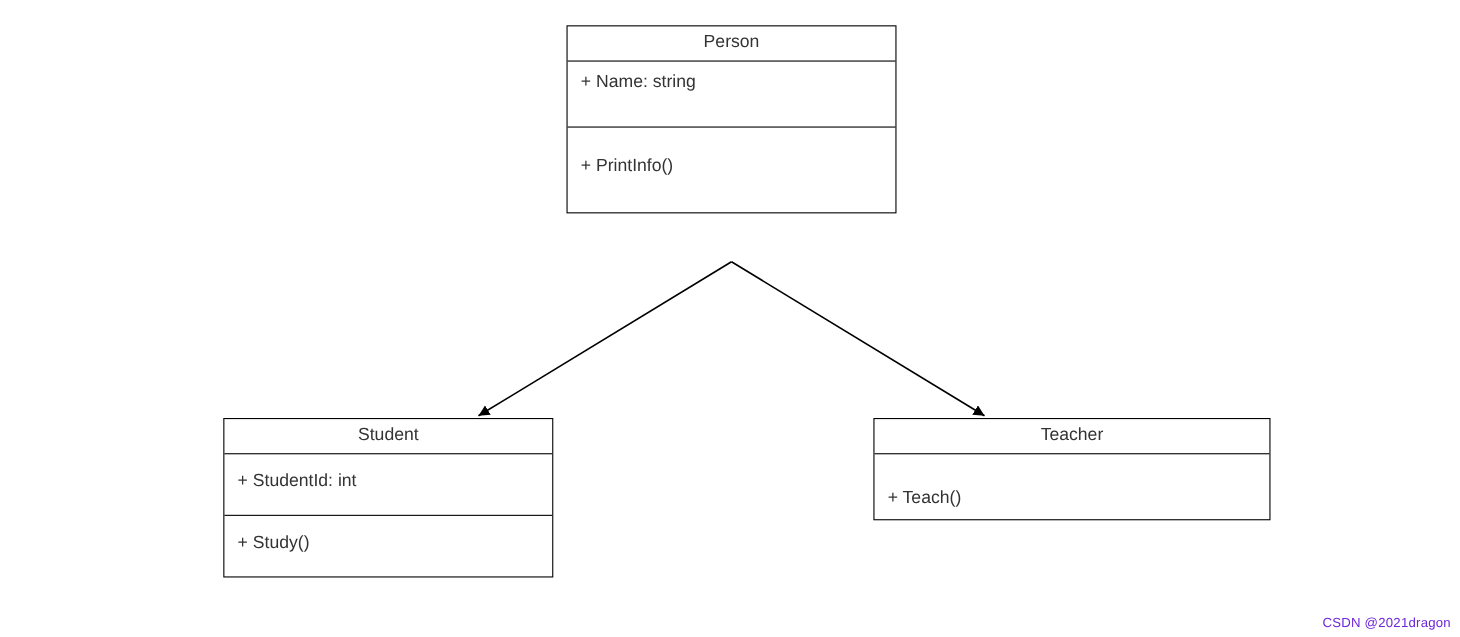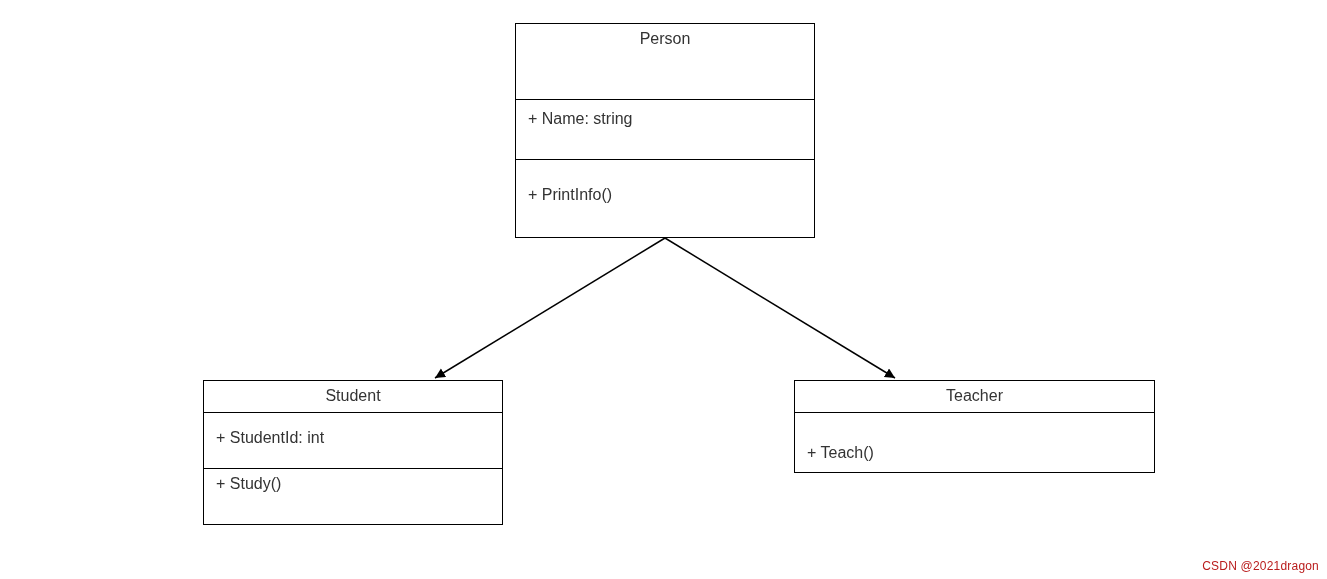--- a/index.html
+++ b/index.html
@@ -39,21 +39,21 @@
     position: absolute;
     left: 0; top: 0;
     width: 1327px; height: 579px;
     pointer-events: none;
   }
   .watermark {
     position: absolute;
     right: 8px;
     bottom: 6px;
     font-size: 12px;
-    color: #b91c1c;
+    color: #6d28d9;
     letter-spacing: 0.2px;
     font-family: Arial, sans-serif;
   }
 </style>
 </head>
 <body>
 
 <div class="canvas">
 
   <svg class="connectors">
@@ -61,34 +61,34 @@
       <marker id="arrowhead" markerWidth="12" markerHeight="12" refX="10" refY="5" orient="auto" markerUnits="userSpaceOnUse">
         <path d="M0,0 L10,5 L0,10 Z" fill="#000"></path>
       </marker>
     </defs>
     <line x1="665" y1="238" x2="435" y2="378" stroke="#000" stroke-width="1.5" marker-end="url(#arrowhead)"></line>
     <line x1="665" y1="238" x2="895" y2="378" stroke="#000" stroke-width="1.5" marker-end="url(#arrowhead)"></line>
   </svg>
 
   <div class="class-box" style="left:515px; top:23px; width:300px;">
     <div class="section first title">Person</div>
-    <div class="section" style="min-height:60px;margin-top:44px;">
+    <div class="section" style="min-height:60px;">
       <div class="line">+ Name: string</div>
     </div>
     <div class="section" style="min-height:78px; padding-top:24px;">
       <div class="line">+ PrintInfo()</div>
     </div>
   </div>
 
   <div class="class-box" style="left:203px; top:380px; width:300px;">
     <div class="section first title">Student</div>
     <div class="section" style="min-height:56px; padding-top:14px;">
       <div class="line">+ StudentId: int</div>
     </div>
-    <div class="section" style="min-height:56px; padding-top:4px;">
+    <div class="section" style="min-height:56px; padding-top:14px;">
       <div class="line">+ Study()</div>
     </div>
   </div>
 
   <div class="class-box" style="left:794px; top:380px; width:361px;">
     <div class="section first title">Teacher</div>
     <div class="section" style="min-height:56px; padding-top:29px;">
       <div class="line">+ Teach()</div>
     </div>
   </div>

